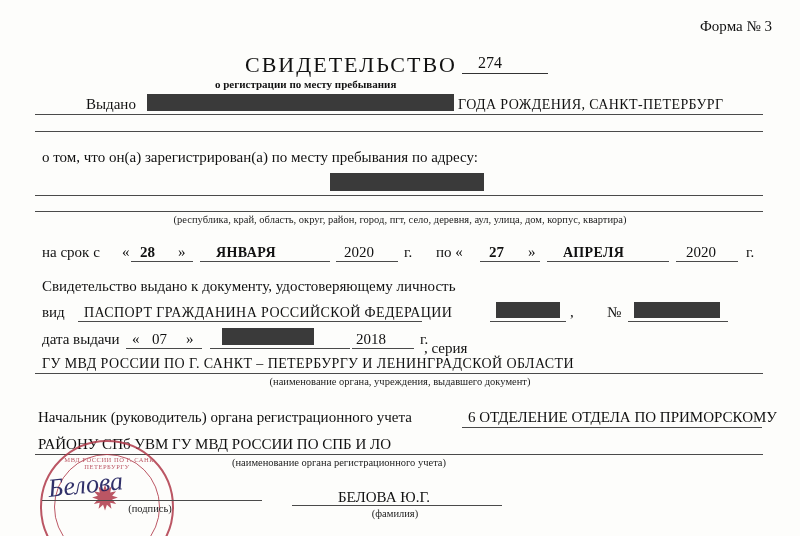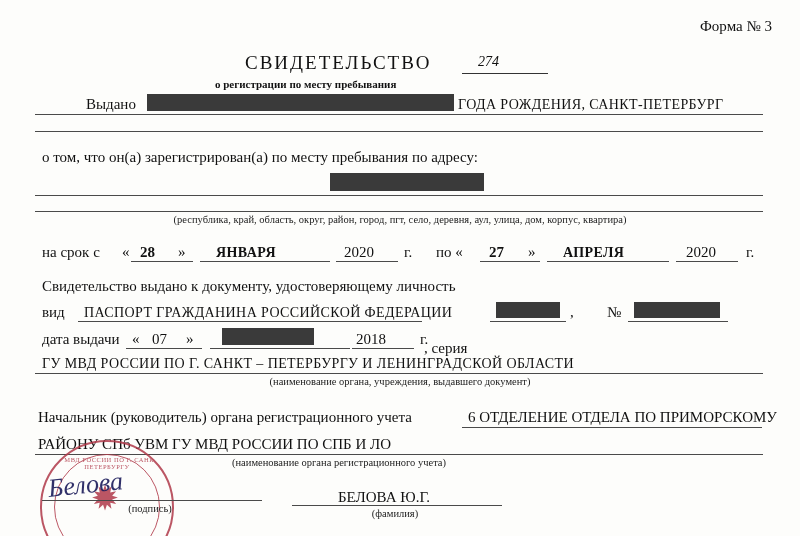--- a/index.html
+++ b/index.html
@@ -26,30 +26,29 @@
     top: 18px;
     right: 28px;
     font-size: 15px;
     font-family: "Liberation Serif", serif;
   }
   
   .title {
     position: absolute;
     top: 52px;
     left: 245px;
-    font-size: 19px;
+    font-size: 22px;
     letter-spacing: 2.0px;
     font-weight: normal;
   }
   .cert-number {
     position: absolute;
     top: 54px;
     left: 478px;
-    font-size: 14px;
-    font-style: italic;
+    font-size: 16px;
   }
   .cert-number-line {
     position: absolute;
     top: 73px;
     left: 462px;
     width: 86px;
     border-bottom: 1px solid #333;
   }
   .subtitle {
     position: absolute;

